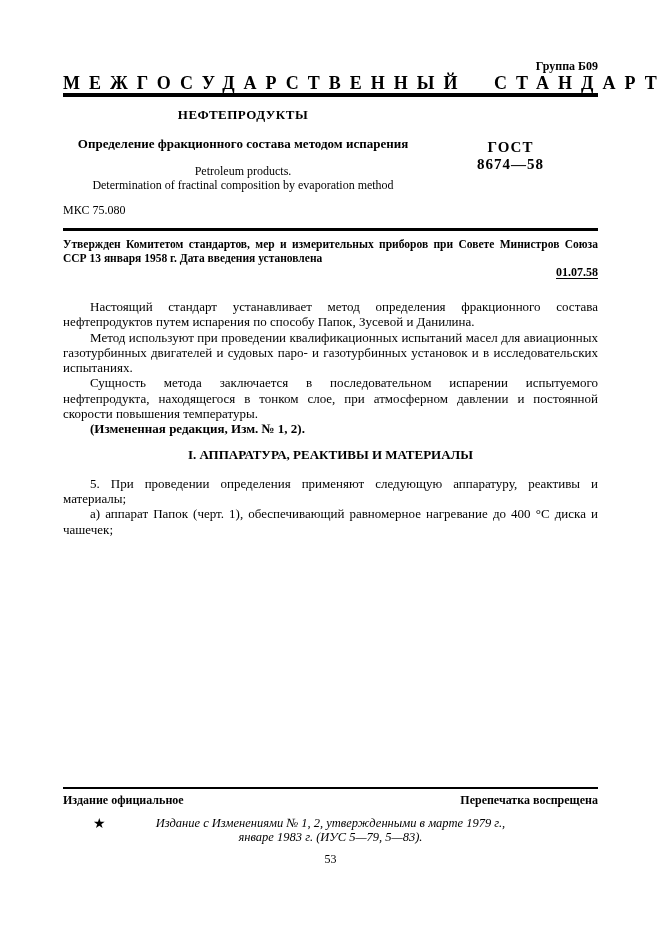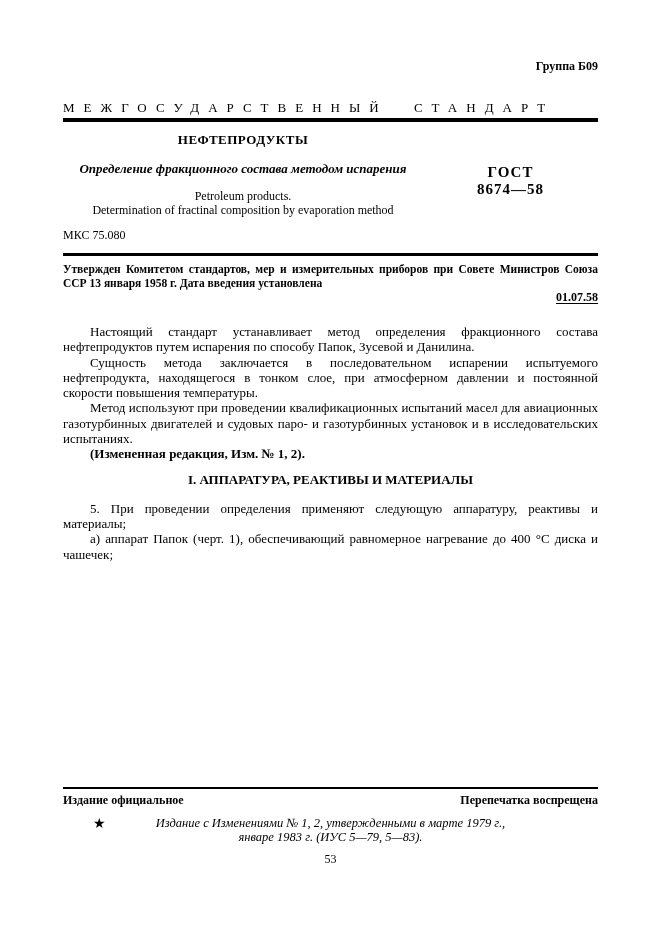--- a/index.html
+++ b/index.html
@@ -22,23 +22,23 @@
     overflow: hidden;
   }
   .group-label {
     margin-top: 60px;
     text-align: right;
     font-weight: bold;
     font-size: 12px;
     line-height: 13px;
   }
   .standard-header {
-    margin-top: 28px;
-    font-weight: normal;
-    font-size: 13px;
+    margin-top: 3px;
+    font-weight: bold;
+    font-size: 18px;
     line-height: 14px;
     letter-spacing: 9px;
     word-spacing: 14px;
     white-space: nowrap;
   }
   .rule-thick {
     margin-top: 3px;
     height: 4px;
     background: #000;
   }
@@ -58,21 +58,20 @@
     font-weight: bold;
     font-size: 13px;
     line-height: 14px;
     letter-spacing: 0.5px;
   }
   .doc-subtitle {
     margin-top: 15px;
     font-weight: bold;
     font-size: 13px;
     line-height: 14px;
-    font-style: italic;
   }
   .doc-title-en {
     margin-top: 13px;
     font-size: 12px;
     line-height: 14px;
   }
   .designation {
     flex: 1;
     text-align: center;
     font-weight: bold;
@@ -198,22 +197,22 @@
   <div class="mks">МКС 75.080</div>
   <div class="rule-thin-heavy rule2"></div>
 
   <div class="approval">
     <p class="bold-just">Утвержден Комитетом стандартов, мер и измерительных приборов при Совете Министров Союза ССР 13 января 1958 г. Дата введения установлена</p>
     <div class="date-line">01.07.58</div>
   </div>
 
   <div class="doc-body">
     <p>Настоящий стандарт устанавливает метод определения фракционного состава нефтепродуктов путем испарения по способу Папок, Зусевой и Данилина.</p>
+    <p>Метод используют при проведении квалификационных испытаний масел для авиационных газотурбинных двигателей и судовых паро- и газотурбинных установок и в исследовательских испытаниях.</p>
     <p>Сущность метода заключается в последовательном испарении испытуемого нефтепродукта, находящегося в тонком слое, при атмосферном давлении и постоянной скорости повышения температуры.</p>
-    <p>Метод используют при проведении квалификационных испытаний масел для авиационных газотурбинных двигателей и судовых паро- и газотурбинных установок и в исследовательских испытаниях.</p>
     <p class="amended">(Измененная редакция, Изм. № 1, 2).</p>
 
     <h2 class="sec-heading">I. АППАРАТУРА, РЕАКТИВЫ И МАТЕРИАЛЫ</h2>
 
     <div class="sec-body">
       <p>5. При проведении определения применяют следующую аппаратуру, реактивы и материалы;</p>
       <p>а) аппарат Папок (черт. 1), обеспечивающий равномерное нагревание до 400 °С диска и чашечек;</p>
     </div>
   </div>
 

